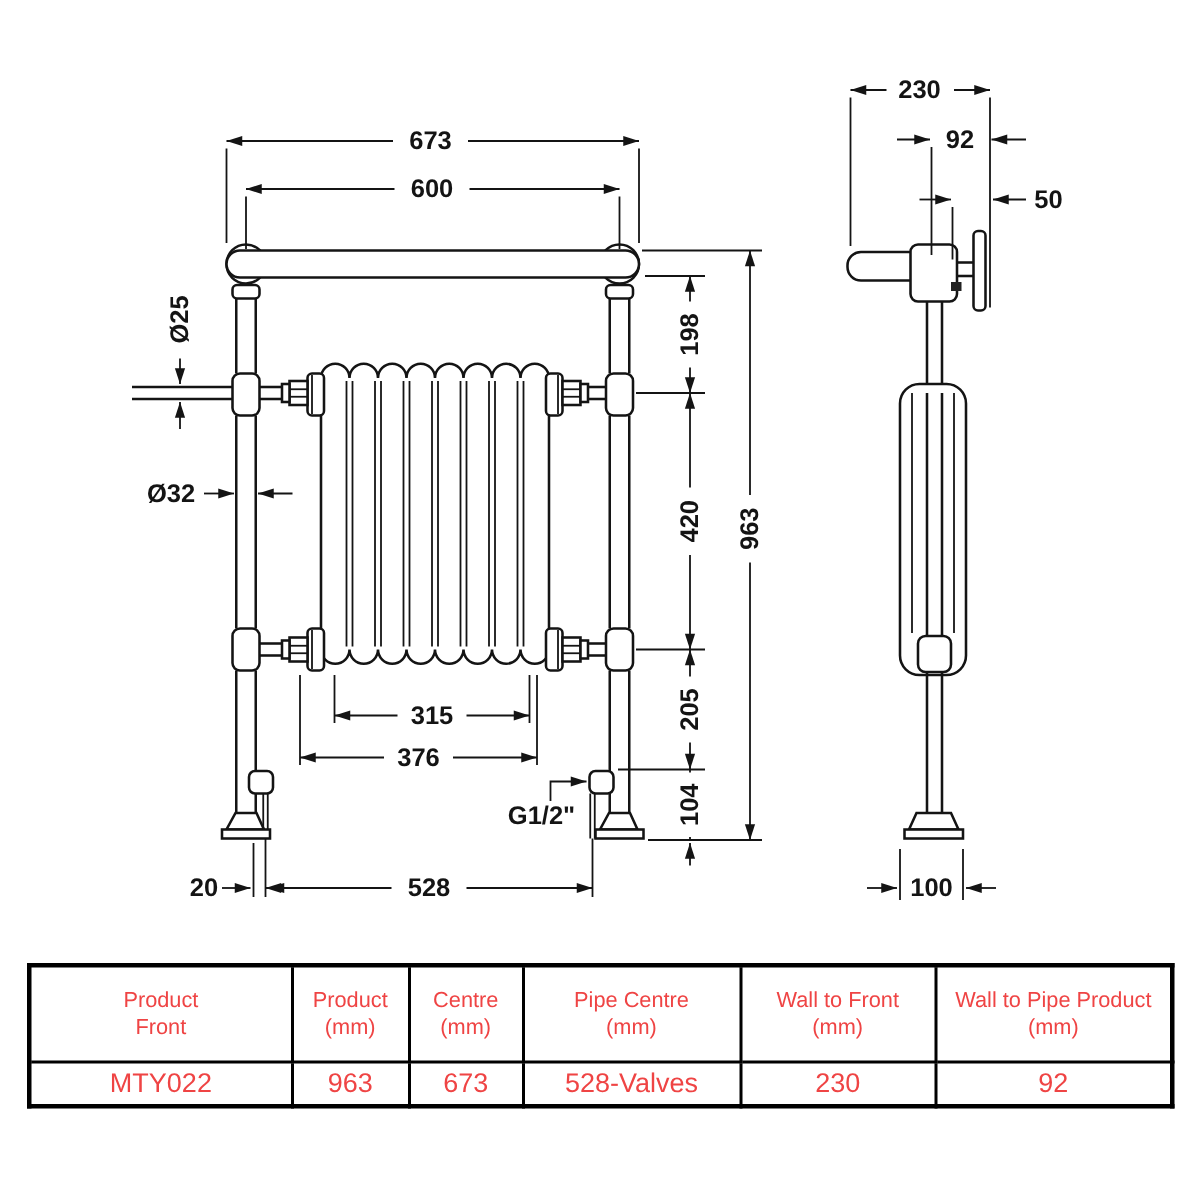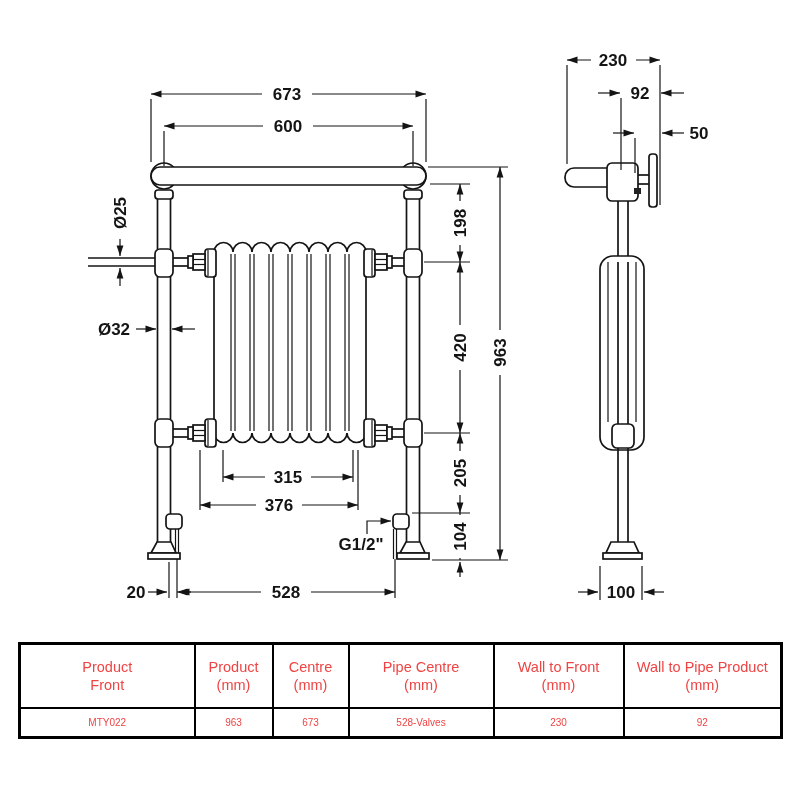--- a/index.html
+++ b/index.html
@@ -11,21 +11,21 @@
   .thin{stroke:#141414;stroke-width:1.2;fill:none;}
   .dl{stroke:#141414;stroke-width:1.2;fill:none;}
   .mask{fill:#fff;stroke:none;}
   text.dim{font-family:"Liberation Sans",sans-serif;font-size:17px;font-weight:700;
            fill:#141414;text-anchor:middle;}
   table.spec-table{position:absolute;left:18px;top:642px;width:762px;border-collapse:collapse;
            table-layout:fixed;background:#fff;border:3px solid #000;color:#ef4444;text-align:center;}
   table.spec-table td{border:2px solid #000;padding:0;vertical-align:middle;}
   tr.hdr td{height:62px;font-size:14.5px;line-height:1.25;}
   tr.hdr span{display:block;}
-  tr.val td{height:27px;font-size:10px;}
+  tr.val td{height:27px;font-size:18px;}
 </style>
 </head>
 <body>
 
 <div id="canvas">
 <svg width="800" height="640" viewBox="0 0 800 640">
   <defs>
     <marker id="arw" markerUnits="userSpaceOnUse" markerWidth="22" markerHeight="10" viewBox="-11 -5 22 10" refX="0" refY="0" orient="auto-start-reverse">
       <path d="M0,0 L-10.5,3.4 L-10.5,-3.4 Z" fill="#141414"></path>
     </marker>

